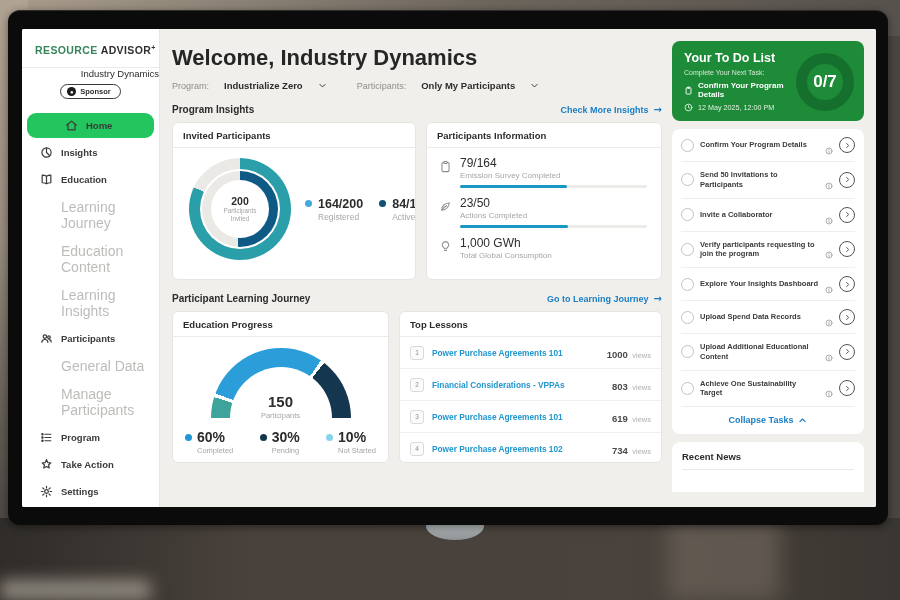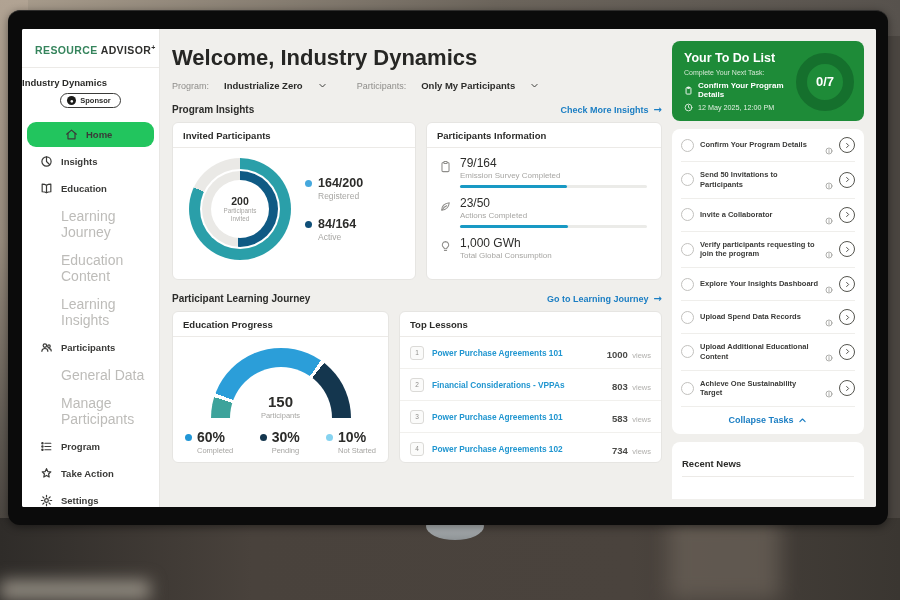--- a/index.html
+++ b/index.html
@@ -19,21 +19,21 @@
     border-top:1px solid #2e2d2c;}
   .screen{position:absolute;left:14px;top:18px;width:854px;height:478px;background:#ffffff;
     border-radius:2px;overflow:hidden;display:flex;}
 
   
   .sidebar{width:137px;flex:none;background:#fff;border-right:1px solid #e8e7e4;display:flex;flex-direction:column;}
   .logo-wrap{padding:11px 0 9px 13px;border-bottom:1px solid #eceae7;}
   .logo{font-size:10.5px;font-weight:700;letter-spacing:.4px;color:#2f2f2d;}
   .logo .g{color:#35845c;}
   .logo sup{font-size:7px;}
-  .org{margin-top:9px;text-align:left;font-size:9.5px;font-weight:700;color:#2c2c2a;}
+  .org{text-align:right;font-size:9.5px;font-weight:400;color:#2c2c2a;}
   .badge{margin:5px auto 2px;width:max-content;display:flex;align-items:center;gap:4px;
     border:1px solid #3a3a38;border-radius:10px;padding:2px 9px 2px 6px;font-size:7.5px;font-weight:700;color:#2c2c2a;background:#fff;}
   .badge-dot{width:9px;height:9px;border-radius:50%;background:#1c1c1a;display:inline-flex;align-items:center;justify-content:center;color:#fff;font-size:6px;}
   .nav{margin-top:11px;display:flex;flex-direction:column;}
   .nav-item{display:flex;align-items:center;gap:8px;padding:6px 6px 6px 13px;margin:1px 5px;cursor:pointer;}
   .nav-item .nav-label{font-size:9.5px;font-weight:700;color:#3a3a38;}
   .nav-item.active{background:#22c55e;border-radius:9px;padding-left:38px;}
   .nav-item.sub{padding-left:34px;margin:0 5px;}
   .nav-item.sub .nav-label{font-size:14px;font-weight:400;color:#bdbcb9;}
   .nav-ic{width:13px;height:13px;color:#3a3a38;display:inline-flex;}
@@ -59,21 +59,21 @@
   .invited-card{flex:0 0 242px;height:156px;}
   .inv-body{display:flex;align-items:center;gap:14px;padding:10px 8px 8px 16px;}
   .donut{position:relative;width:102px;height:102px;flex:none;}
   .d-outer,.d-inner{position:absolute;border-radius:50%;}
   .d-outer{inset:0;}
   .d-hole1{position:absolute;inset:11px;border-radius:50%;background:#fff;}
   .d-inner{inset:13px;}
   .d-hole2{position:absolute;inset:22px;border-radius:50%;background:#fff;display:flex;flex-direction:column;align-items:center;justify-content:center;text-align:center;}
   .d-val{font-size:10.5px;font-weight:700;color:#2c2c2a;}
   .d-lab{font-size:6.3px;color:#a7a6a3;line-height:1.25;width:44px;}
-  .inv-legend{display:flex;flex-direction:column;gap:16px;}
+  .inv-legend{display:flex;flex-direction:row;gap:16px;}
   .leg-top{display:flex;align-items:center;gap:6px;}
   .dot{width:7px;height:7px;border-radius:50%;flex:none;}
   .leg-val{font-size:12.5px;font-weight:700;color:#2c2c2a;}
   .leg-lab{font-size:8.5px;color:#a7a6a3;margin:1px 0 0 13px;}
 
   .info-card{flex:1;height:156px;}
   .info-body{padding:8px 14px 0 12px;}
   .stat{display:flex;gap:8px;margin-bottom:8px;}
   .stat-ic{width:13px;height:13px;color:#8f8e8b;margin-top:3px;flex:none;}
   .stat-ic svg{width:13px;height:13px;}
@@ -109,33 +109,33 @@
   
   .right-col{width:192px;flex:none;padding-top:3px;}
   .todo-card{border-radius:8px;color:#fff;padding:10px 10px 9px 12px;display:flex;justify-content:space-between;align-items:center;}
   .todo-title{font-size:12.5px;font-weight:700;}
   .todo-sub{font-size:7px;color:#d3e8d3;margin:4px 0 5px;}
   .todo-row{display:flex;align-items:center;gap:5px;font-size:8px;font-weight:700;margin-bottom:4px;}
   .todo-row.time{font-size:7.2px;font-weight:400;color:#e2f0e2;margin-bottom:0;}
   .todo-ic{width:9px;height:9px;display:inline-flex;flex:none;}
   .todo-ic svg{width:9px;height:9px;}
   .todo-ring{width:36px;height:36px;border-radius:50%;border:11px solid;display:flex;align-items:center;justify-content:center;flex:none;}
-  .todo-ring span{font-size:13px;font-weight:700;color:#fff;}
+  .todo-ring span{font-size:17px;font-weight:700;color:#fff;}
   .tasks-card{background:#fff;border-radius:8px;margin-top:8px;padding:0 9px;}
   .task{display:flex;align-items:center;gap:6px;padding:8px 0;border-bottom:1px solid #efeeeb;cursor:pointer;}
   .task-check{width:11px;height:11px;border:1.4px solid #c2c1be;border-radius:50%;flex:none;}
   .task-label{flex:1;font-size:7.5px;font-weight:700;color:#3a3a38;line-height:1.3;}
   .info-ic{width:8px;height:8px;color:#9b9a97;flex:none;}
   .info-ic svg{width:8px;height:8px;}
   .task-chev{width:14px;height:14px;border:1.3px solid #55554f;border-radius:50%;display:flex;align-items:center;justify-content:center;flex:none;color:#444440;}
   .task-chev svg{width:7px;height:7px;}
   .collapse-row{display:flex;align-items:center;justify-content:center;gap:5px;padding:8px 0 9px;
     font-size:9px;font-weight:700;color:#1b7ec3;cursor:pointer;}
   .collapse-row svg{width:9px;height:9px;}
-  .news-card{background:#fff;border-radius:8px 8px 0 0;margin-top:8px;padding:16px 10px 22px;}
+  .news-card{background:#fff;border-radius:8px 8px 0 0;margin-top:8px;padding:9px 10px 22px;}
   .news-title{font-size:9.5px;font-weight:700;color:#2c2c2a;padding-bottom:7px;border-bottom:1px solid #eceae7;}
 </style>
 </head>
 <body>
 
 <div class="bg-top"></div>
 <div class="bg-left"></div>
 <div class="bg-bottom"></div>
 <div class="bg-band"></div>
 <div class="bg-corner"></div>
@@ -396,21 +396,21 @@
             <span class="views"><b>1000</b> <span class="vw">views</span></span>
           </div>
           <div class="lesson-row">
             <span class="chip">2</span>
             <a class="lesson-link">Financial Considerations - VPPAs</a>
             <span class="views"><b>803</b> <span class="vw">views</span></span>
           </div>
           <div class="lesson-row">
             <span class="chip">3</span>
             <a class="lesson-link">Power Purchase Agreements 101</a>
-            <span class="views"><b>583</b> <span class="vw">views</span></span>
+            <span class="views"><b>619</b> <span class="vw">views</span></span>
           </div>
           <div class="lesson-row">
             <span class="chip">4</span>
             <a class="lesson-link">Power Purchase Agreements 102</a>
             <span class="views"><b>734</b> <span class="vw">views</span></span>
           </div>
 
         </div>
       </div>
     </div>

